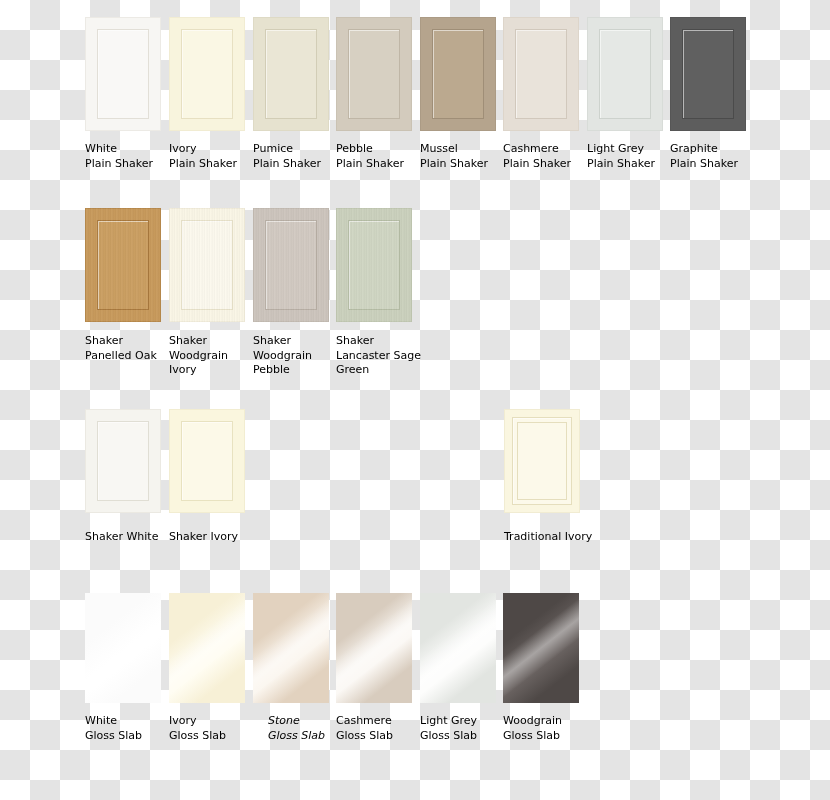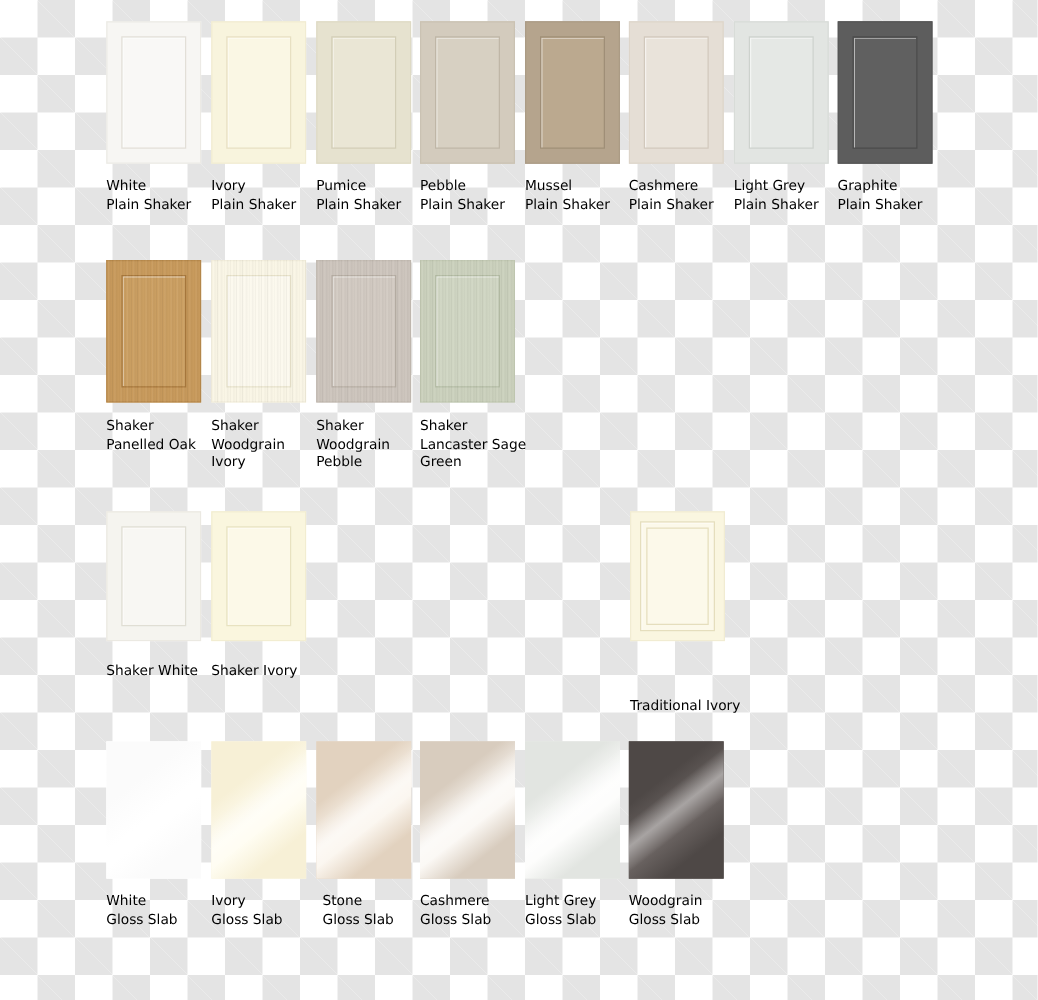--- a/index.html
+++ b/index.html
@@ -175,42 +175,42 @@
       <div class="door" style="width: 76px; height: 104px; background: rgb(245, 244, 239); box-shadow: rgb(235, 233, 226) 0px 0px 0px 1px inset;">
         <div class="panel" style="inset: 12px; width: 52px; height: 80px; border-color: rgb(224, 222, 212); background: rgb(248, 247, 243); box-shadow: rgba(255, 255, 255, 0.55) 1px 1px 0px inset;"></div>
       </div>
       <div class="label" style="top: 121px; left: 0px; width: 110px;"><span>Shaker White</span></div>
     </div>
     <div class="swatch-cell" style="left: 504px; top: 409px; width: 76px; height: 171px;">
       <div class="door" style="width: 76px; height: 104px; background: rgb(250, 246, 224); box-shadow: rgb(241, 236, 210) 0px 0px 0px 1px inset;">
         <div class="panel" style="inset: 8px; width: 60px; height: 88px; border-color: rgb(229, 222, 189); background: rgb(252, 249, 234); box-shadow: rgba(255, 255, 255, 0.55) 1px 1px 0px inset;"></div>
         <div class="panel-inner" style="left: 13px; top: 13px; width: 50px; height: 78px; border-color: rgb(229, 222, 189); background: rgb(252, 249, 234);"></div>
       </div>
-      <div class="label" style="top: 121px; left: 0px; width: 110px; margin-top: 28px;"><span>Traditional Ivory</span></div>
+      <div class="label" style="top: 121px; left: 0px; width: 110px;"><span>Traditional Ivory</span></div>
     </div>
     <div class="swatch-cell" style="left: 85px; top: 593px; width: 76px; height: 171px;">
       <div class="door" style="width: 76px; height: 110px; background: rgb(255, 255, 255);">
         <div class="gloss" style="background: linear-gradient(142deg, rgb(251, 251, 251) 0%, rgb(251, 251, 251) 30%, rgb(255, 255, 255) 52%, rgb(255, 255, 255) 60%, rgb(251, 251, 251) 78%, rgb(251, 251, 251) 100%);"></div>
         <div class="gloss" style="background: linear-gradient(142deg, rgba(255, 255, 255, 0) 38%, rgba(255, 255, 255, 0.42) 50%, rgba(255, 255, 255, 0) 62%);"></div>
       </div>
       <div class="label" style="top: 121px; left: 0px; width: 110px;"><span>White</span><span>Gloss Slab</span></div>
     </div>
     <div class="swatch-cell" style="left: 169px; top: 593px; width: 76px; height: 171px;">
       <div class="door" style="width: 76px; height: 110px; background: rgb(251, 246, 226);">
         <div class="gloss" style="background: linear-gradient(142deg, rgb(247, 240, 214) 0%, rgb(247, 240, 214) 30%, rgb(255, 253, 242) 52%, rgb(255, 253, 242) 60%, rgb(247, 240, 214) 78%, rgb(247, 240, 214) 100%);"></div>
         <div class="gloss" style="background: linear-gradient(142deg, rgba(255, 255, 255, 0) 38%, rgba(255, 255, 255, 0.42) 50%, rgba(255, 255, 255, 0) 62%);"></div>
       </div>
       <div class="label" style="top: 121px; left: 0px; width: 110px;"><span>Ivory</span><span>Gloss Slab</span></div>
     </div>
     <div class="swatch-cell" style="left: 253px; top: 593px; width: 76px; height: 171px;">
       <div class="door" style="width: 76px; height: 110px; background: rgb(230, 216, 200);">
         <div class="gloss" style="background: linear-gradient(142deg, rgb(226, 210, 191) 0%, rgb(226, 210, 191) 30%, rgb(251, 246, 239) 52%, rgb(251, 246, 239) 60%, rgb(226, 210, 191) 78%, rgb(226, 210, 191) 100%);"></div>
         <div class="gloss" style="background: linear-gradient(142deg, rgba(255, 255, 255, 0) 38%, rgba(255, 255, 255, 0.42) 50%, rgba(255, 255, 255, 0) 62%);"></div>
       </div>
-      <div class="label" style="top: 121px; left: 5px; width: 110px;"><span>Stone</span><span>Gloss Slab</span></div>
+      <div class="label" style="top: 121px; left: 15px; width: 110px; font-style: italic;"><span>Stone</span><span>Gloss Slab</span></div>
     </div>
     <div class="swatch-cell" style="left: 336px; top: 593px; width: 76px; height: 171px;">
       <div class="door" style="width: 76px; height: 110px; background: rgb(221, 211, 198);">
         <div class="gloss" style="background: linear-gradient(142deg, rgb(216, 204, 190) 0%, rgb(216, 204, 190) 30%, rgb(251, 248, 244) 52%, rgb(251, 248, 244) 60%, rgb(216, 204, 190) 78%, rgb(216, 204, 190) 100%);"></div>
         <div class="gloss" style="background: linear-gradient(142deg, rgba(255, 255, 255, 0) 38%, rgba(255, 255, 255, 0.42) 50%, rgba(255, 255, 255, 0) 62%);"></div>
       </div>
       <div class="label" style="top: 121px; left: 0px; width: 110px;"><span>Cashmere</span><span>Gloss Slab</span></div>
     </div>
     <div class="swatch-cell" style="left: 420px; top: 593px; width: 76px; height: 171px;">
       <div class="door" style="width: 76px; height: 110px; background: rgb(232, 234, 230);">

